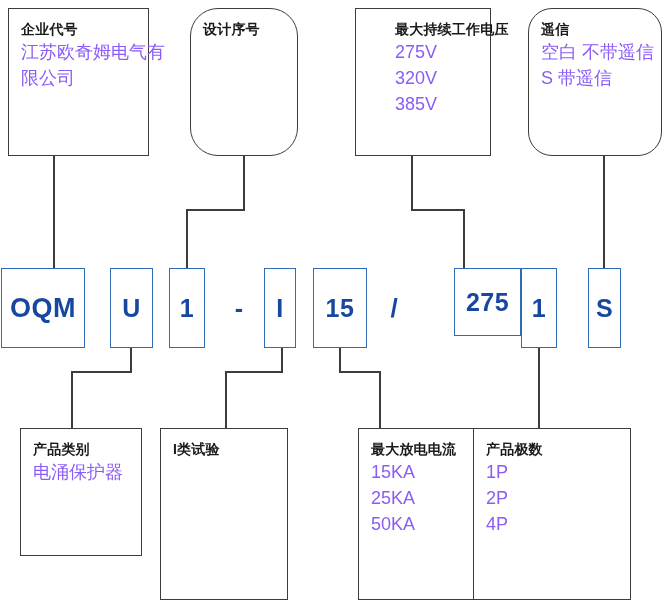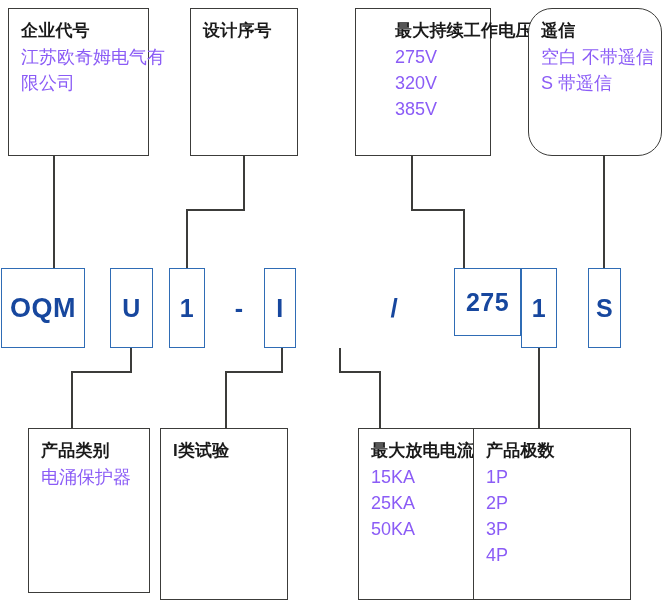--- a/index.html
+++ b/index.html
@@ -26,21 +26,21 @@
     pointer-events: none;
   }
   .box {
     position: absolute;
     box-sizing: border-box;
     border: 1.5px solid #3c3c3a;
     background: #ffffff;
     padding: 10px 10px 0 12px;
   }
   .box .title {
-    font-size: 17px;
+    font-size: 14px;
     font-weight: bold;
     color: #1a1a1a;
     line-height: 1.45;
     letter-spacing: 0.2px;
     white-space: nowrap;
   }
   .box .line {
     font-size: 18px;
     font-weight: normal;
     color: #8b5cf6;
@@ -96,21 +96,21 @@
       <path d="M 539 348 L 539 428"></path>
     </g>
   </svg>
 
   <div class="box" style="left:8px; top:8px; width:141px; height:148px;">
     <div class="title">企业代号</div>
     <div class="line">江苏欧奇姆电气有</div>
     <div class="line">限公司</div>
   </div>
 
-  <div class="box" style="left:190px; top:8px; width:108px; height:148px;">
+  <div class="box" style="left:190px; top:8px; width:108px; height:148px;border-radius:28px;">
     <div class="title">设计序号</div>
   </div>
 
   <div class="box" style="left:355px; top:8px; width:136px; height:148px;padding-left:39px;">
     <div class="title">最大持续工作电压</div>
     <div class="line">275V</div>
     <div class="line">320V</div>
     <div class="line">385V</div>
   </div>
 
@@ -133,54 +133,56 @@
   </div>
 
   <div class="sep" style="left:228px; top:268px; width:22px; height:80px; font-size:25px;">
     <span>-</span>
   </div>
 
   <div class="codebox" style="left:264px; top:268px; width:32px; height:80px;">
     <span class="code-text" style="font-size:25px;">I</span>
   </div>
 
+  <div class="codebox" style="left:313px; top:268px; width:54px; height:80px;">
+    <span class="code-text" style="font-size:25px;">15</span>
+  </div>
 
   <div class="sep" style="left:383px; top:268px; width:22px; height:80px; font-size:26px;">
     <span>/</span>
   </div>
 
   <div class="codebox" style="left:430px; top:268px; width:67px; height:68px;margin-left:24px;">
     <span class="code-text" style="font-size:25px;">275</span>
   </div>
 
   <div class="codebox" style="left:521px; top:268px; width:36px; height:80px;">
     <span class="code-text" style="font-size:25px;">1</span>
   </div>
 
   <div class="codebox" style="left:588px; top:268px; width:33px; height:80px;">
     <span class="code-text" style="font-size:25px;">S</span>
   </div>
 
-  <div class="box" style="left:28px; top:428px; width:122px; height:165px;">
+  <div class="box" style="left:20px; top:428px; width:122px; height:128px;">
     <div class="title">产品类别</div>
     <div class="line">电涌保护器</div>
   </div>
 
   <div class="box" style="left:160px; top:428px; width:128px; height:172px;">
     <div class="title">I类试验</div>
   </div>
 
   <div class="box" style="left:310px; top:428px; width:138px; height:172px;margin-left:48px;">
     <div class="title">最大放电电流</div>
     <div class="line">15KA</div>
     <div class="line">25KA</div>
     <div class="line">50KA</div>
   </div>
 
   <div class="box" style="left:473px; top:428px; width:158px; height:172px;">
     <div class="title">产品极数</div>
     <div class="line">1P</div>
     <div class="line">2P</div>
-    <div class="line">3P</div>
     <div class="line">4P</div>
   </div>
 
 </div>
 
 </body></html>

